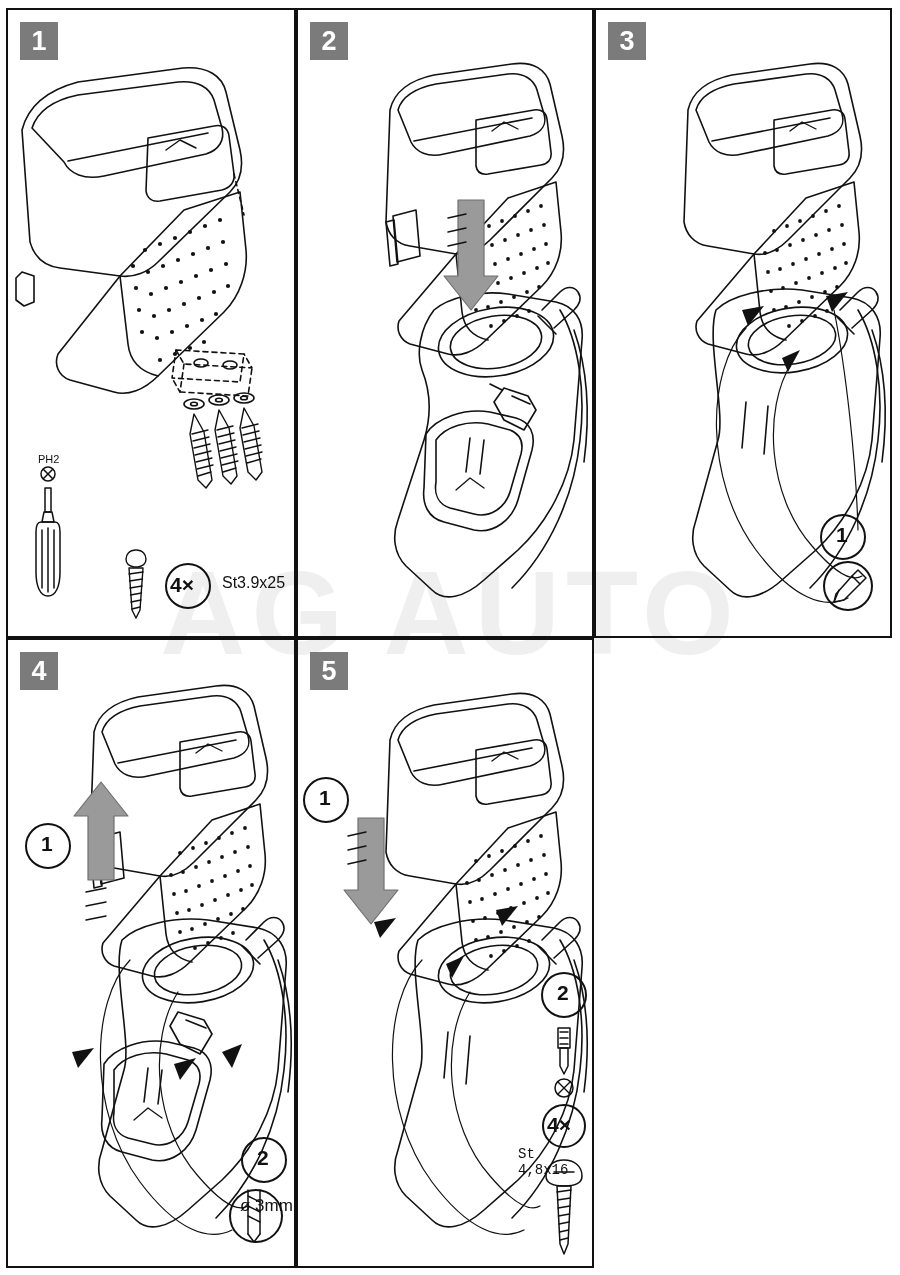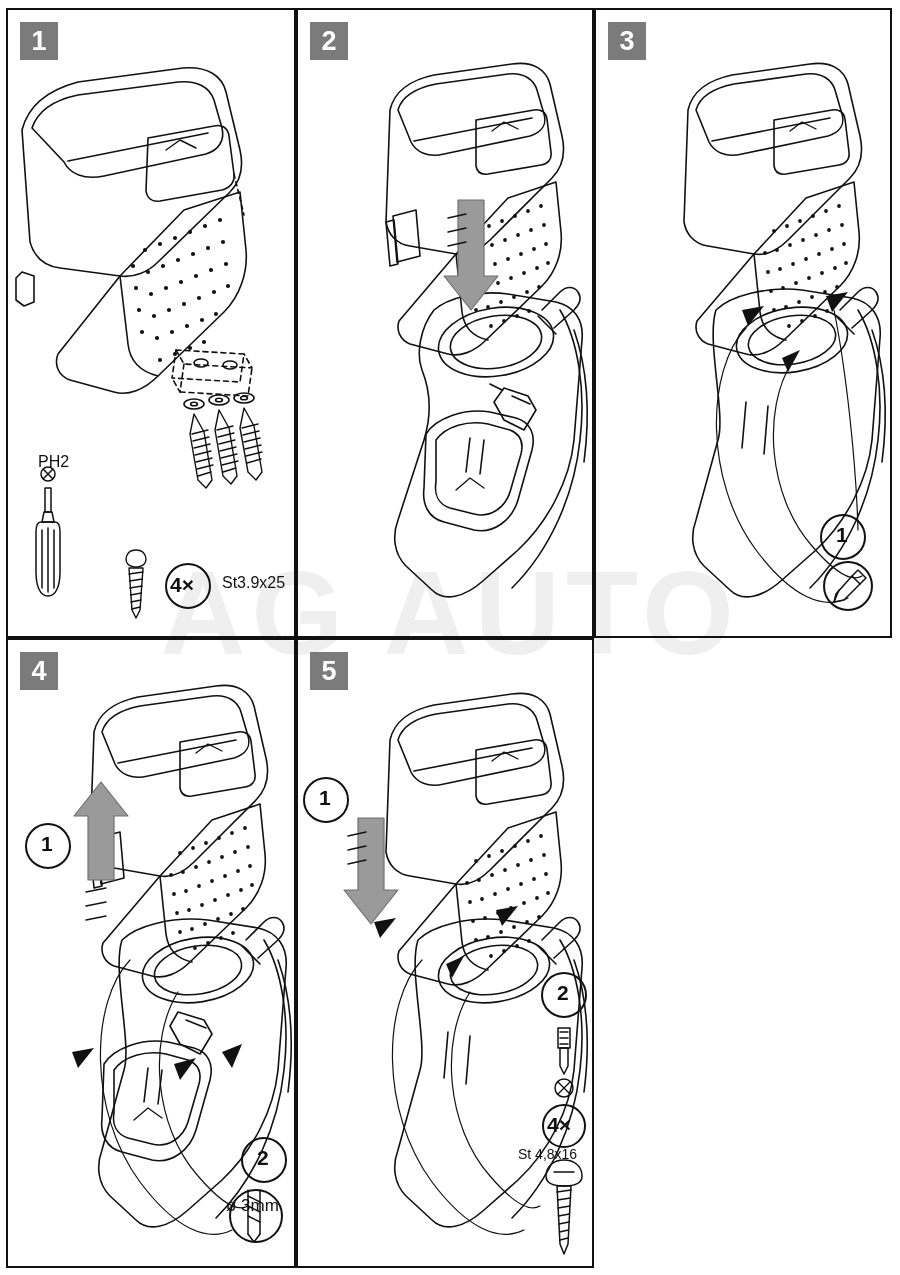--- a/index.html
+++ b/index.html
@@ -26,22 +26,22 @@
   .stepnum{
     position:absolute;left:12px;top:12px;width:38px;height:38px;background:#7b7b7b;
     color:#fff;font-size:27px;font-weight:bold;display:flex;align-items:center;justify-content:center;
     font-family:"Liberation Sans",sans-serif;
   }
   .art{position:absolute;left:0;top:0;width:100%;height:100%;}
   svg{display:block;}
 
   .lbl{position:absolute;font-family:"Liberation Sans",sans-serif;color:#111;}
   .sz1{font-size:21px;}
-  .sz2{font-size:14px;}
-  .sz3{font-size:16px;}
+  .sz2{font-size:14px;font-family:Liberation Mono, monospace;}
+  .sz3{font-size:11px;}
   .sz4{font-size:17px;}
   .sz5{font-size:16px;}
   .bold{font-weight:bold;}
 </style>
 </head>
 <body>
 
 <div class="sheet">
 
   <div class="watermark">AG AUTO</div>
@@ -463,21 +463,21 @@
             <g stroke-width="1.5">
               <path d="M240 550 L240 594 M252 550 L252 594"></path>
               <path d="M240 556 L252 562 M240 566 L252 572 M240 576 L252 582"></path>
               <path d="M240 594 L246 602 L252 594"></path>
             </g>
           </g>
         </svg>
       </div>
       <div class="lbl sz1 bold" style="left:33px;top:192px;">1</div>
       <div class="lbl sz1 bold" style="left:249px;top:506px;">2</div>
-      <div class="lbl sz4" style="left:218px;top:556px;">ø 3mm</div>
+      <div class="lbl sz4" style="left:232px;top:556px;">ø 3mm</div>
     </div>
 
     <div class="panel p5">
       <div class="stepnum">5</div>
       <div class="art">
         <svg viewBox="0 0 298 630" width="298" height="630">
           <g fill="none" stroke="#111" stroke-width="1.6" stroke-linejoin="round" stroke-linecap="round">
             <path d="M92 100 C96 82 112 70 136 65 L214 54 C236 51 248 60 252 74 L264 126
                      C268 144 264 158 254 168 L192 230 C182 240 170 246 158 244 L112 236
                      C98 234 90 224 88 212 Z"></path>

